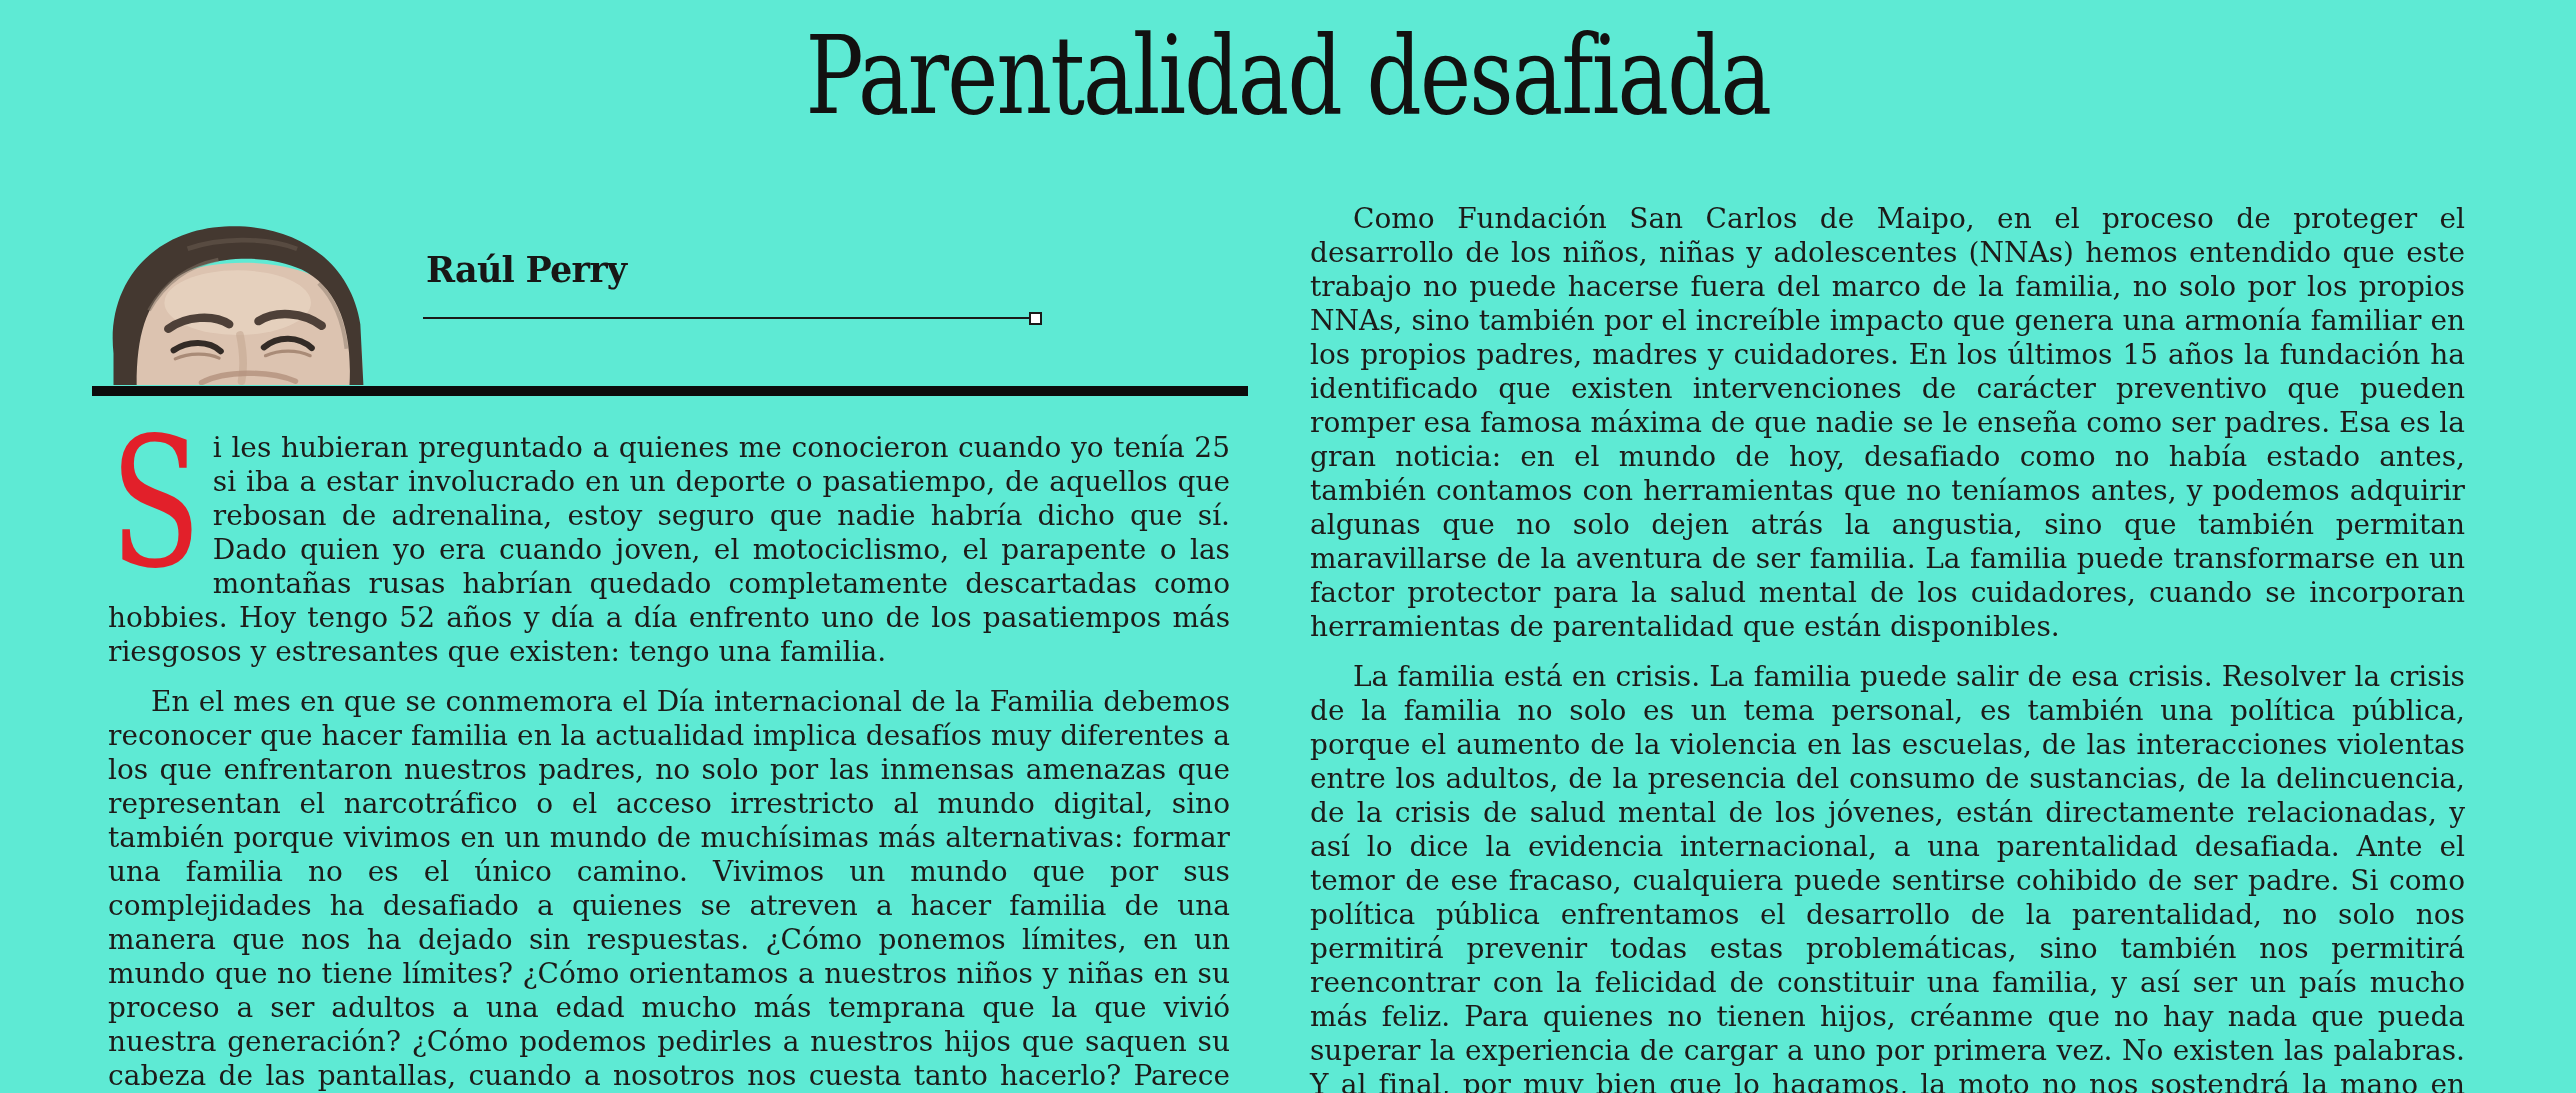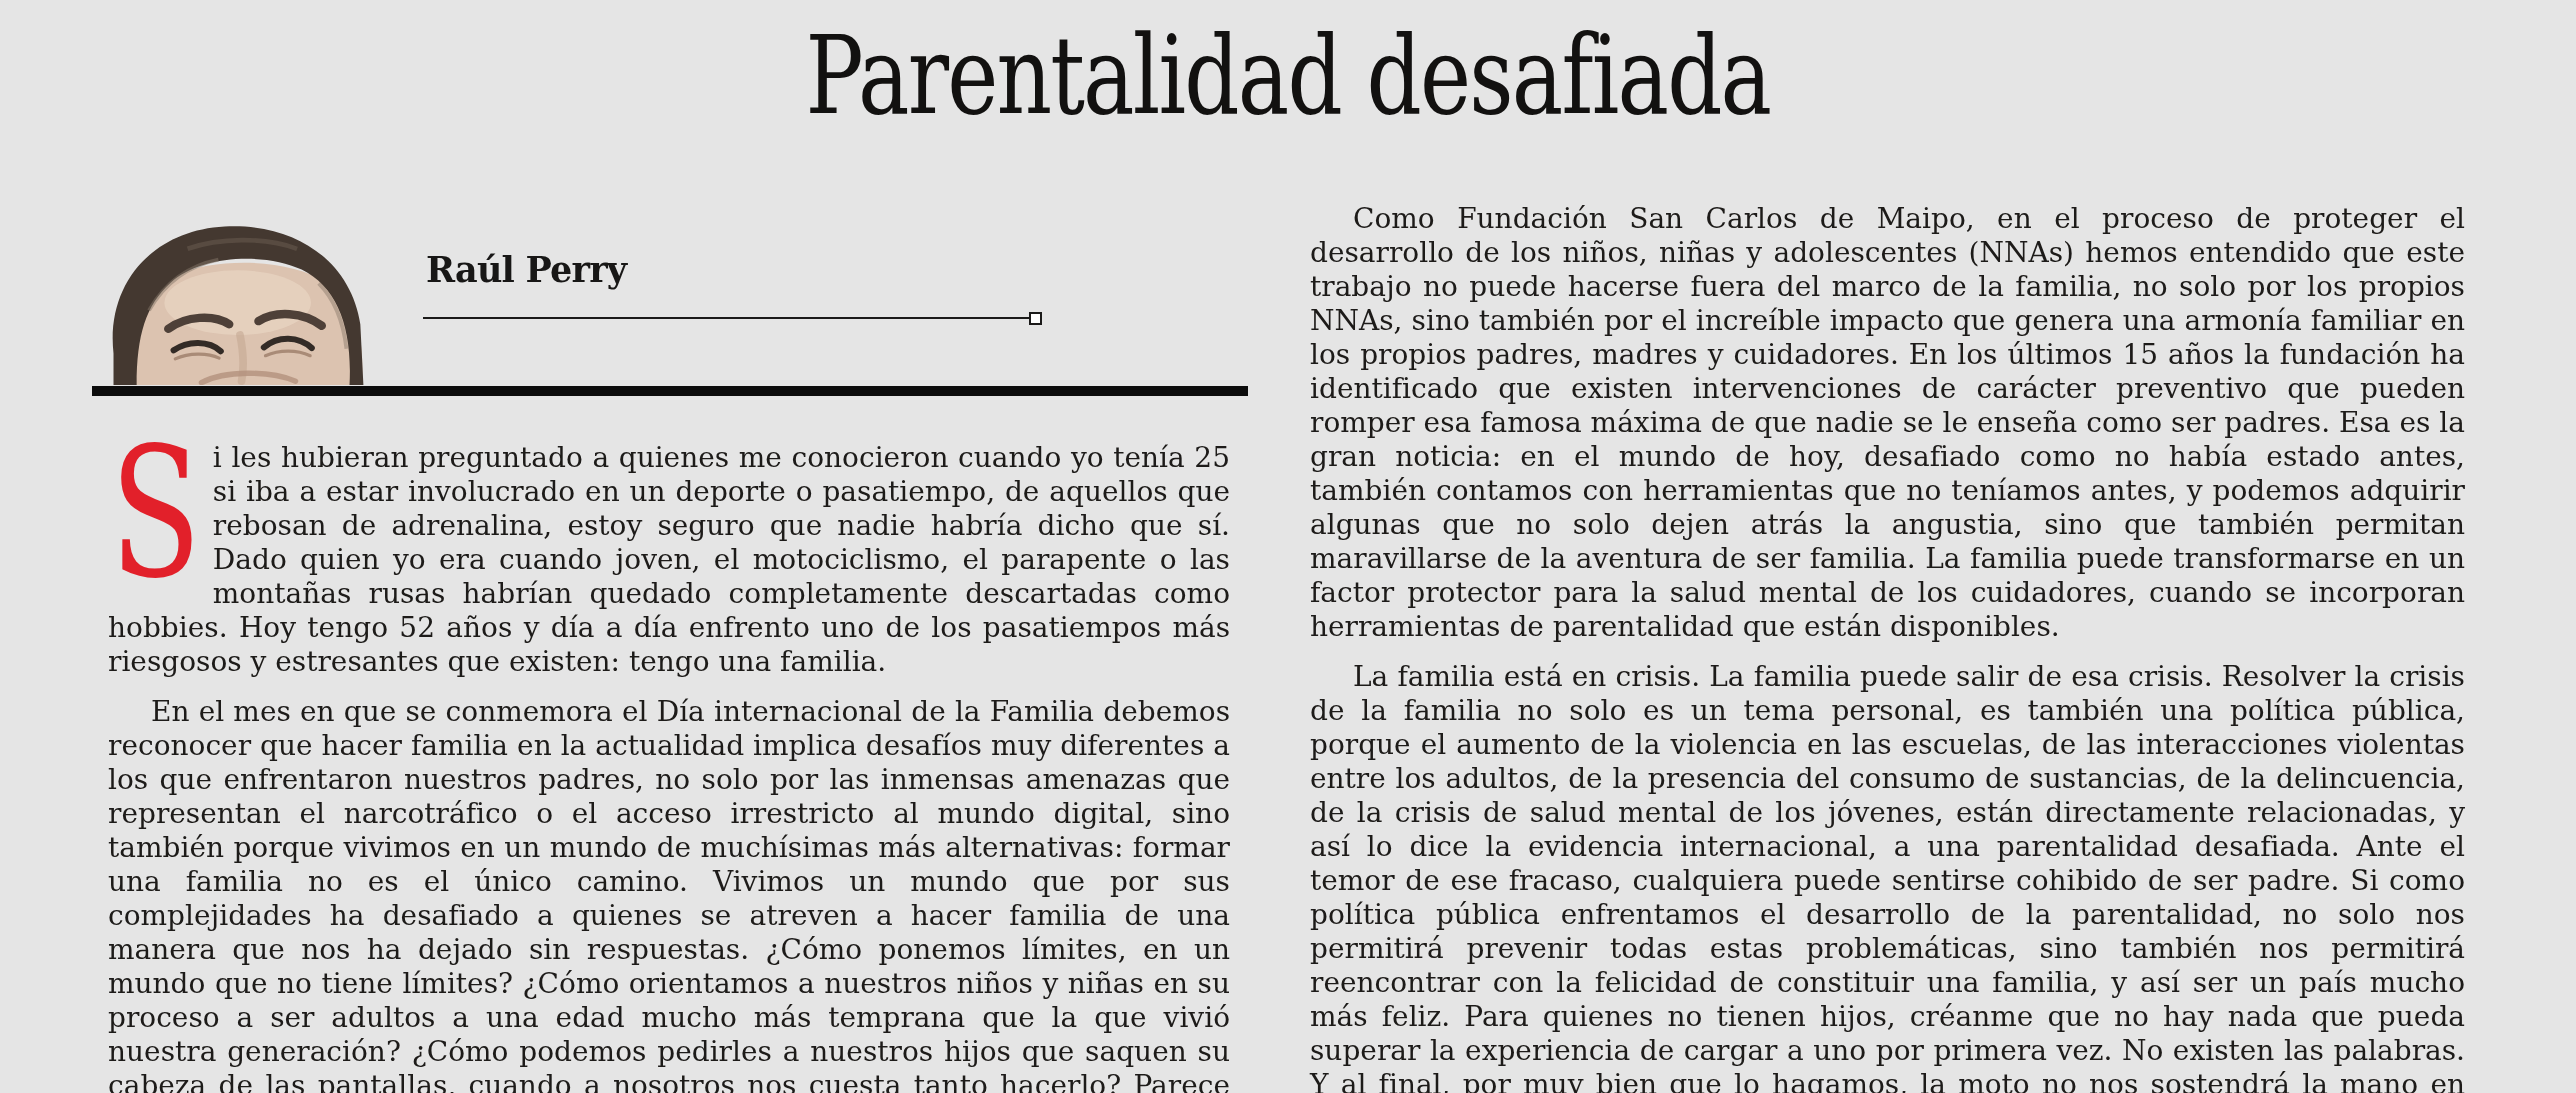--- a/index.html
+++ b/index.html
@@ -1,20 +1,20 @@
 <!DOCTYPE html>
 <html lang="es" style="font-size:12.3px"><head>
 <meta charset="utf-8">
 <title>Parentalidad desafiada</title>
 <style>
   html,body{margin:0;padding:0;background:#ffffff;}
   .page{
     position:relative;
     width:2576px;height:1094px;
-    background:#e5e5e5;
+    background:#5eead4;
     font-family:"DejaVu Serif","Liberation Serif",serif;
     color:#1d1b19;
     overflow:hidden;
   }
   
   .headline{
     position:absolute;top:21.6px;left:0;width:100%;
     text-align:center;line-height:1;white-space:nowrap;
   }
   .headline .hl-inner{
@@ -29,21 +29,21 @@
     display:flex;gap:48px;align-items:flex-start;
   }
   .col-left{width:1154px;}
   .col-right{width:1187px;padding-top:20px;}
   .body-text p{
     margin:16px;font-size:28px;line-height:34px;
     text-align:justify;color:#1d1b19;
   }
   p.indent{text-indent:43px;}
   
-  .author-block{position:relative;height:230px;margin-bottom:45px;}
+  .author-block{position:relative;height:230px;margin-bottom:35px;}
   .photo{
     position:absolute;left:3.1px;top:52px;width:290px;height:167px;
     overflow:hidden;
   }
   .photo svg{display:block;width:100%;height:100%;}
   .author-name{
     position:absolute;left:334px;top:86px;
     font-size:35px;font-weight:bold;line-height:1;
     letter-spacing:-0.8px;color:#181716;white-space:nowrap;
   }

